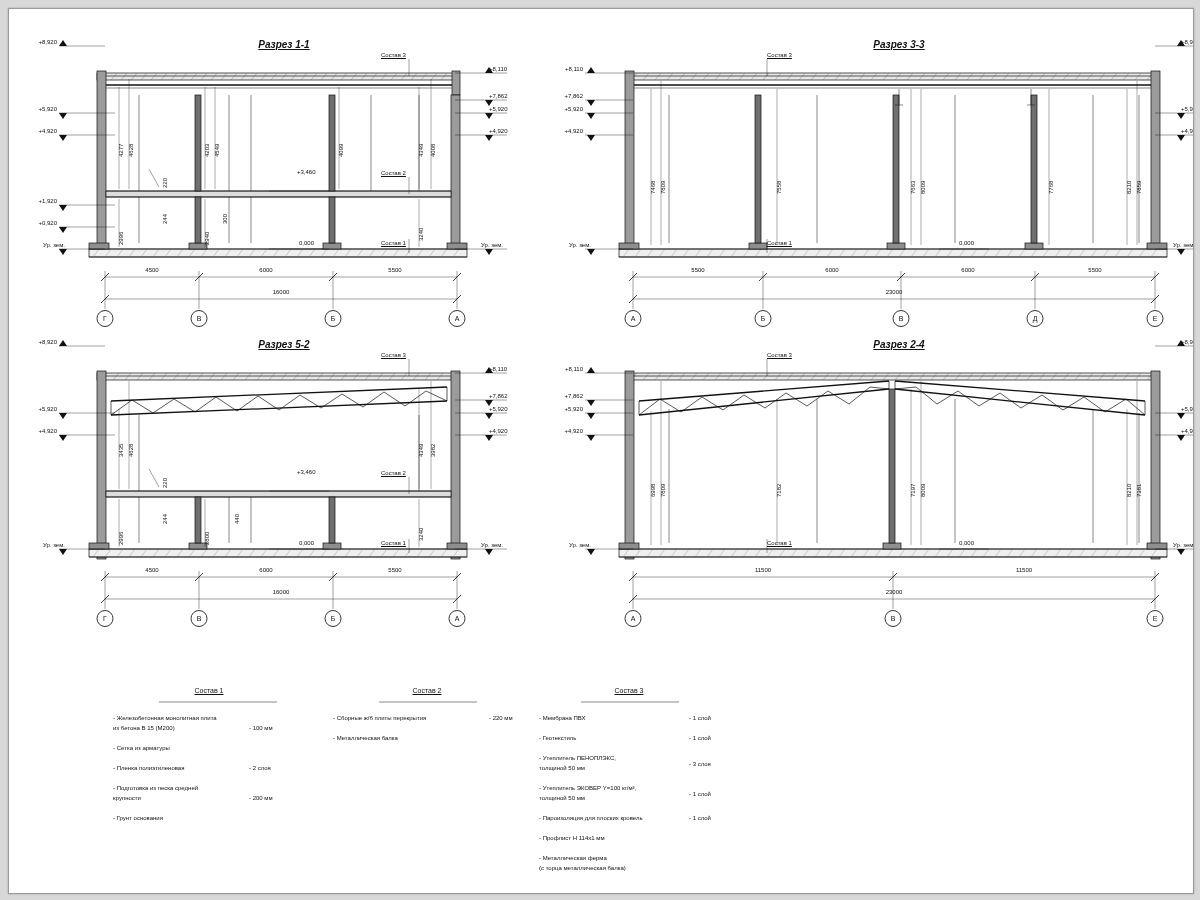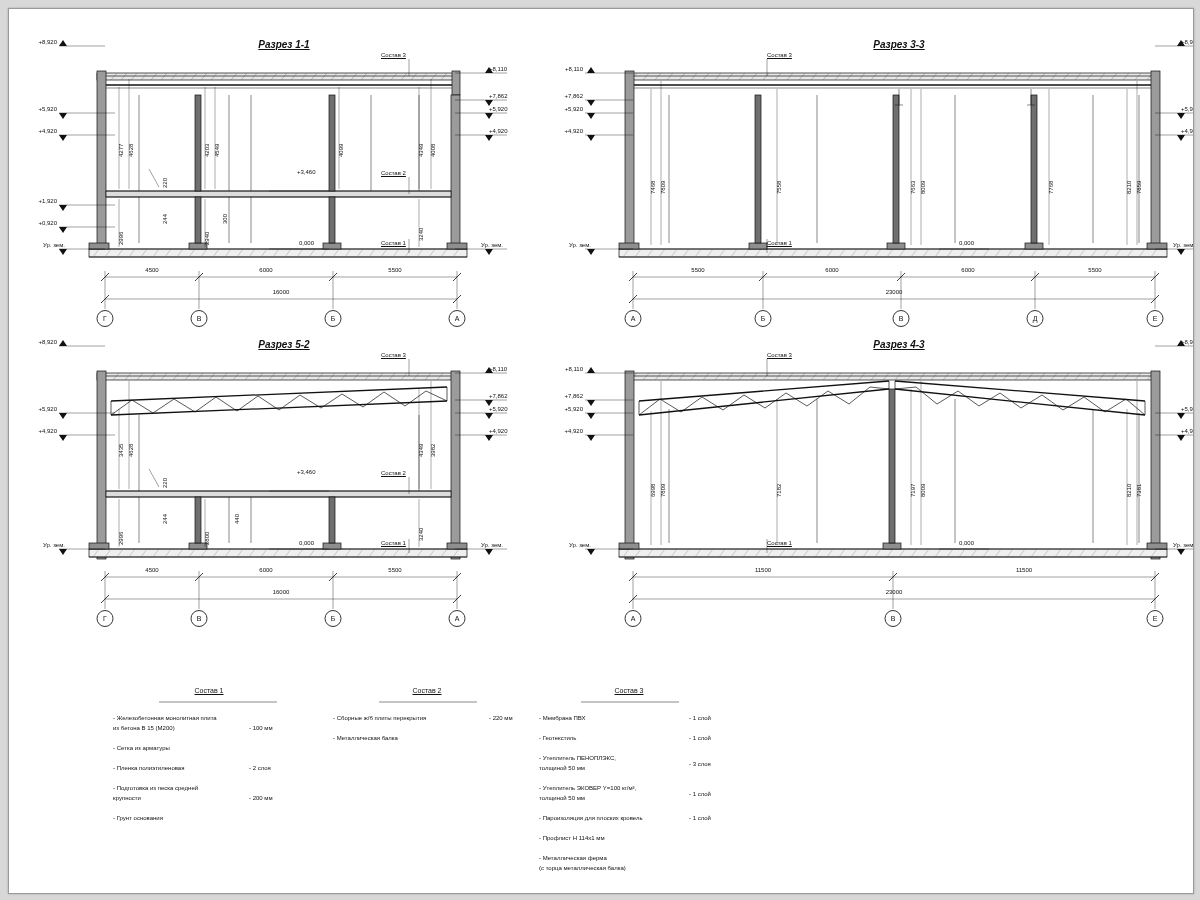--- a/index.html
+++ b/index.html
@@ -723,21 +723,21 @@
     <div class="dim" style="left:376px;top:248px;">5500</div>
     <div class="dim" style="left:262px;top:270px;">16000</div>
 
     <div class="axis-circ" style="left:86px;top:291px;">Г</div>
     <div class="axis-circ" style="left:180px;top:291px;">В</div>
     <div class="axis-circ" style="left:314px;top:291px;">Б</div>
     <div class="axis-circ" style="left:438px;top:291px;">А</div>
   </div>
 
   <div class="sec" style="left:540px;top:310px;width:644px;height:320px;">
-    <div class="ttl" style="left:340px;top:20px;">Разрез 4-3</div>
+    <div class="ttl" style="left:340px;top:20px;">Разрез 2-4</div>
 
     <svg width="644" height="320">
       <g stroke="#111" fill="none" stroke-width="0.7">
         <rect x="68" y="54" width="530" height="7" fill="#e8e8e8"></rect>
         <line x1="68" y1="57" x2="598" y2="57"></line>
         <g stroke-width="0.35" stroke="#555">
           <line x1="72" y1="61" x2="78" y2="54"></line>
             <line x1="84" y1="61" x2="90" y2="54"></line>
           <line x1="96" y1="61" x2="102" y2="54"></line>
             <line x1="108" y1="61" x2="114" y2="54"></line>

